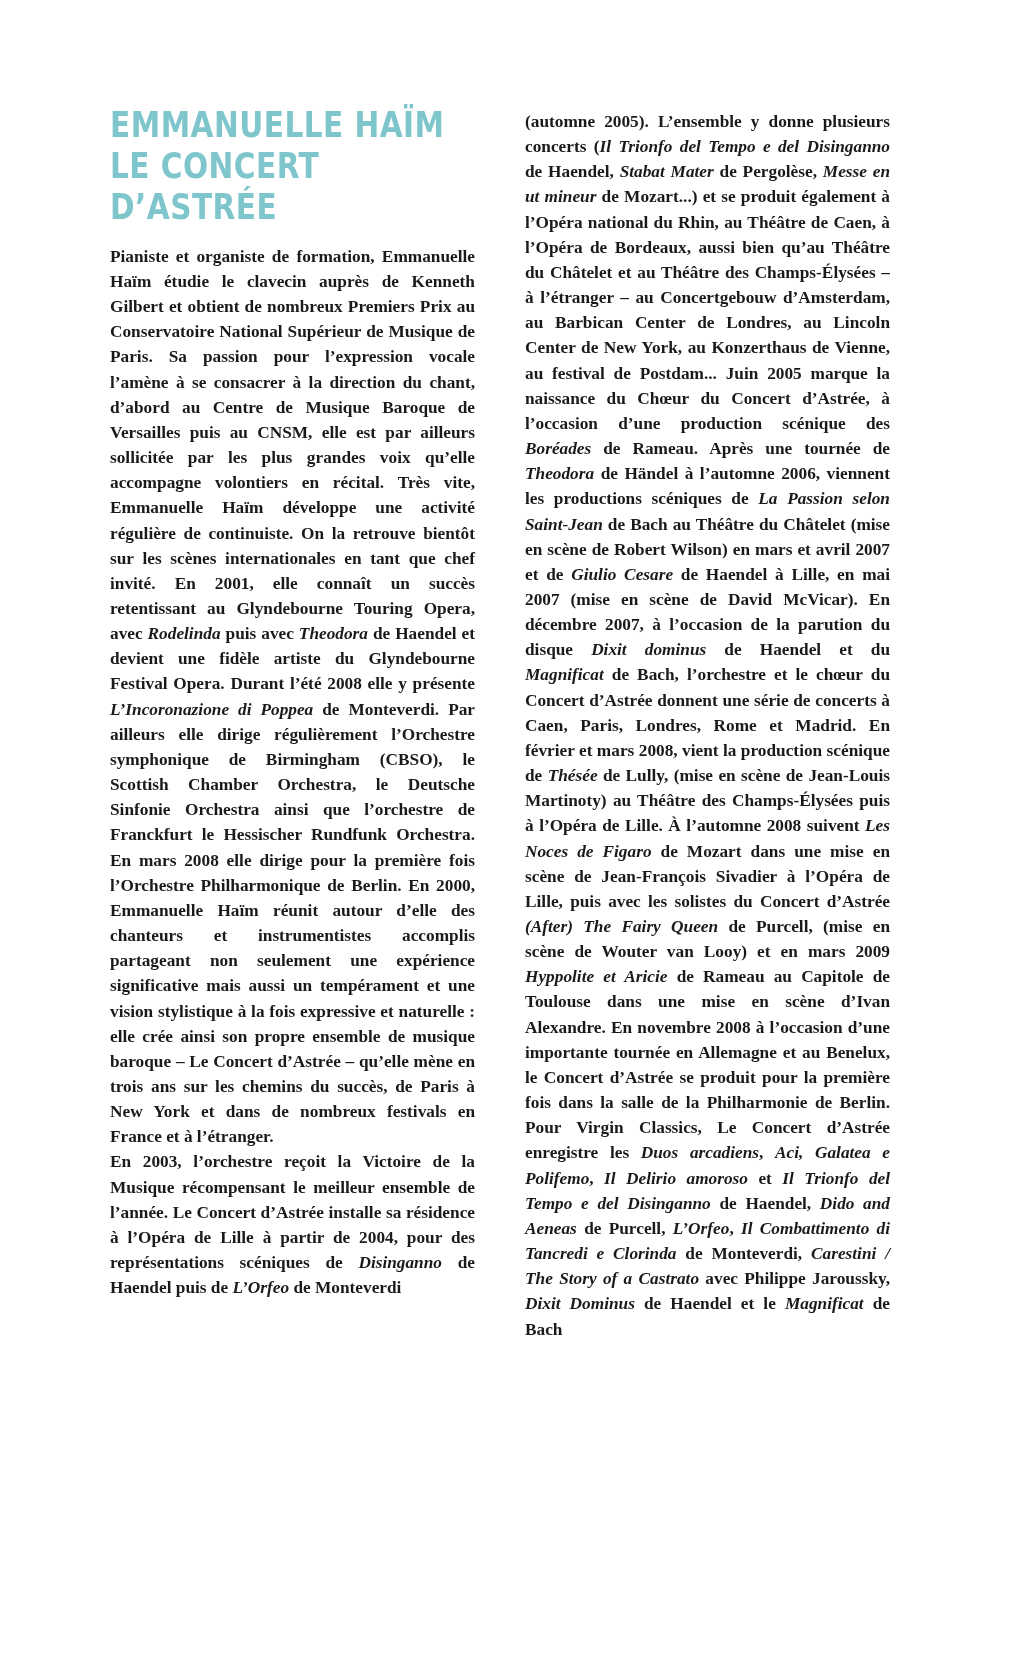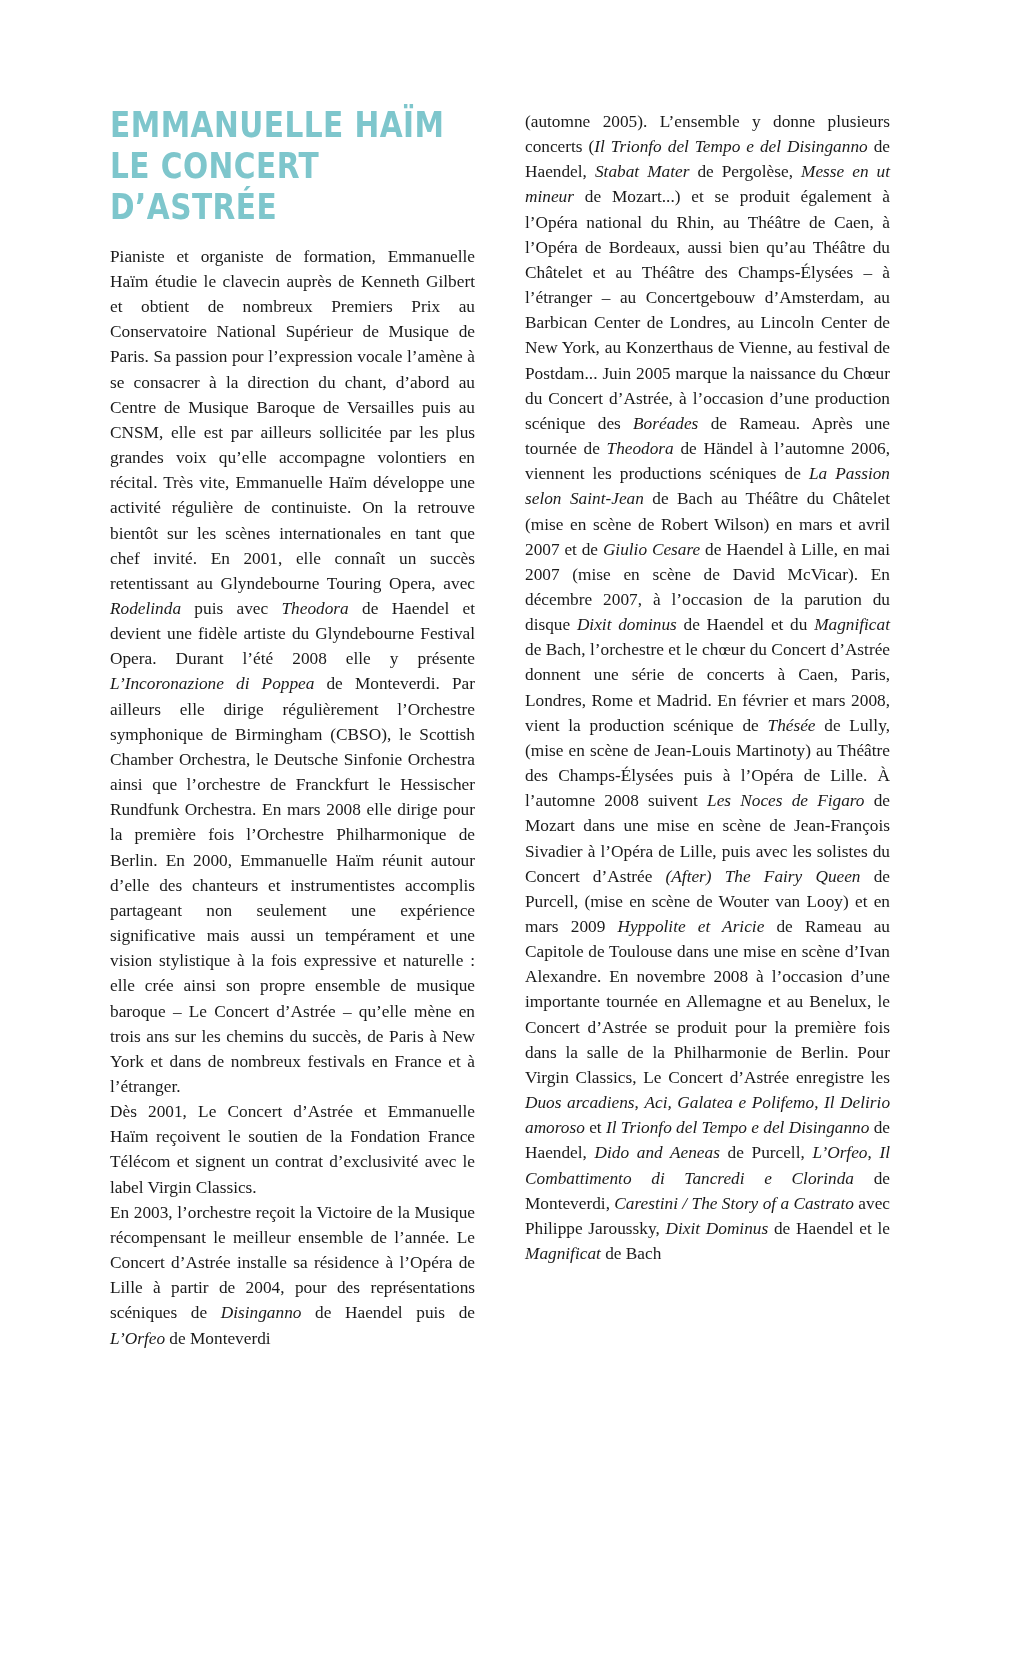--- a/index.html
+++ b/index.html
@@ -45,39 +45,39 @@
     font-size: 17.3px;
     line-height: 1.455;
     text-align: justify;
     text-justify: inter-word;
     hyphens: auto;
     -webkit-hyphens: auto;
     margin: 0;
   }
   .body-text p {
     margin: 0;
+    font-weight: bold;
   }
   .body-text i {
     font-style: italic;
   }
   .right-col .body-text {
     margin-top: 4px;
   }
 </style>
 </head>
 <body>
 
 <div class="page">
   <div class="columns">
 
     <div class="col left-col">
       <h1 class="title"><span>EMMANUELLE HAÏM</span><br><span>LE CONCERT D’ASTRÉE</span></h1>
       <div class="body-text">
           <p>Pianiste et organiste de formation, Emmanuelle Haïm étudie le clavecin auprès de Kenneth Gilbert et obtient de nombreux Premiers Prix au Conservatoire National Supérieur de Musique de Paris. Sa passion pour l’expression vocale l’amène à se consacrer à la direction du chant, d’abord au Centre de Musique Baroque de Versailles puis au CNSM, elle est par ailleurs sollicitée par les plus grandes voix qu’elle accompagne volontiers en récital. Très vite, Emmanuelle Haïm développe une activité régulière de continuiste. On la retrouve bientôt sur les scènes internationales en tant que chef invité. En 2001, elle connaît un succès retentissant au Glyndebourne Touring Opera, avec <i>Rodelinda</i> puis avec <i>Theodora</i> de Haendel et devient une fidèle artiste du Glyndebourne Festival Opera. Durant l’été 2008 elle y présente <i>L’Incoronazione di Poppea</i> de Monteverdi. Par ailleurs elle dirige régulièrement l’Orchestre symphonique de Birmingham (CBSO), le Scottish Chamber Orchestra, le Deutsche Sinfonie Orchestra ainsi que l’orchestre de Franckfurt le Hessischer Rundfunk Orchestra. En mars 2008 elle dirige pour la première fois l’Orchestre Philharmonique de Berlin. En 2000, Emmanuelle Haïm réunit autour d’elle des chanteurs et instrumentistes accomplis partageant non seulement une expérience significative mais aussi un tempérament et une vision stylistique à la fois expressive et naturelle : elle crée ainsi son propre ensemble de musique baroque – Le Concert d’Astrée – qu’elle mène en trois ans sur les chemins du succès, de Paris à New York et dans de nombreux festivals en France et à l’étranger.</p>
-          <p>Dès 2001, Le Concert d’Astrée et Emmanuelle Haïm reçoivent le soutien de la Fondation France Télécom et signent un contrat d’exclusivité avec le label Virgin Classics.</p>
           <p>En 2003, l’orchestre reçoit la Victoire de la Musique récompensant le meilleur ensemble de l’année. Le Concert d’Astrée installe sa résidence à l’Opéra de Lille à partir de 2004, pour des représentations scéniques de <i>Disinganno</i> de Haendel puis de <i>L’Orfeo</i> de Monteverdi</p>
         </div>
     </div>
 
     <div class="col right-col">
       <div class="body-text">
           <p>(automne 2005). L’ensemble y donne plusieurs concerts (<i>Il Trionfo del Tempo e del Disinganno</i> de Haendel, <i>Stabat Mater</i> de Pergolèse, <i>Messe en ut mineur</i> de Mozart...) et se produit également à l’Opéra national du Rhin, au Théâtre de Caen, à l’Opéra de Bordeaux, aussi bien qu’au Théâtre du Châtelet et au Théâtre des Champs-Élysées – à l’étranger – au Concertgebouw d’Amsterdam, au Barbican Center de Londres, au Lincoln Center de New York, au Konzerthaus de Vienne, au festival de Postdam... Juin 2005 marque la naissance du Chœur du Concert d’Astrée, à l’occasion d’une production scénique des <i>Boréades</i> de Rameau. Après une tournée de <i>Theodora</i> de Händel à l’automne 2006, viennent les productions scéniques de <i>La Passion selon Saint-Jean</i> de Bach au Théâtre du Châtelet (mise en scène de Robert Wilson) en mars et avril 2007 et de <i>Giulio Cesare</i> de Haendel à Lille, en mai 2007 (mise en scène de David McVicar). En décembre 2007, à l’occasion de la parution du disque <i>Dixit dominus</i> de Haendel et du <i>Magnificat</i> de Bach, l’orchestre et le chœur du Concert d’Astrée donnent une série de concerts à Caen, Paris, Londres, Rome et Madrid. En février et mars 2008, vient la production scénique de <i>Thésée</i> de Lully, (mise en scène de Jean-Louis Martinoty) au Théâtre des Champs-Élysées puis à l’Opéra de Lille. À l’automne 2008 suivent <i>Les Noces de Figaro</i> de Mozart dans une mise en scène de Jean-François Sivadier à l’Opéra de Lille, puis avec les solistes du Concert d’Astrée <i>(After) The Fairy Queen</i> de Purcell, (mise en scène de Wouter van Looy) et en mars 2009 <i>Hyppolite et Aricie</i> de Rameau au Capitole de Toulouse dans une mise en scène d’Ivan Alexandre. En novembre 2008 à l’occasion d’une importante tournée en Allemagne et au Benelux, le Concert d’Astrée se produit pour la première fois dans la salle de la Philharmonie de Berlin. Pour Virgin Classics, Le Concert d’Astrée enregistre les <i>Duos arcadiens</i>, <i>Aci, Galatea e Polifemo</i>, <i>Il Delirio amoroso</i> et <i>Il Trionfo del Tempo e del Disinganno</i> de Haendel, <i>Dido and Aeneas</i> de Purcell, <i>L’Orfeo</i>, <i>Il Combattimento di Tancredi e Clorinda</i> de Monteverdi, <i>Carestini / The Story of a Castrato</i> avec Philippe Jaroussky, <i>Dixit Dominus</i> de Haendel et le <i>Magnificat</i> de Bach</p>
         </div>
     </div>
 

